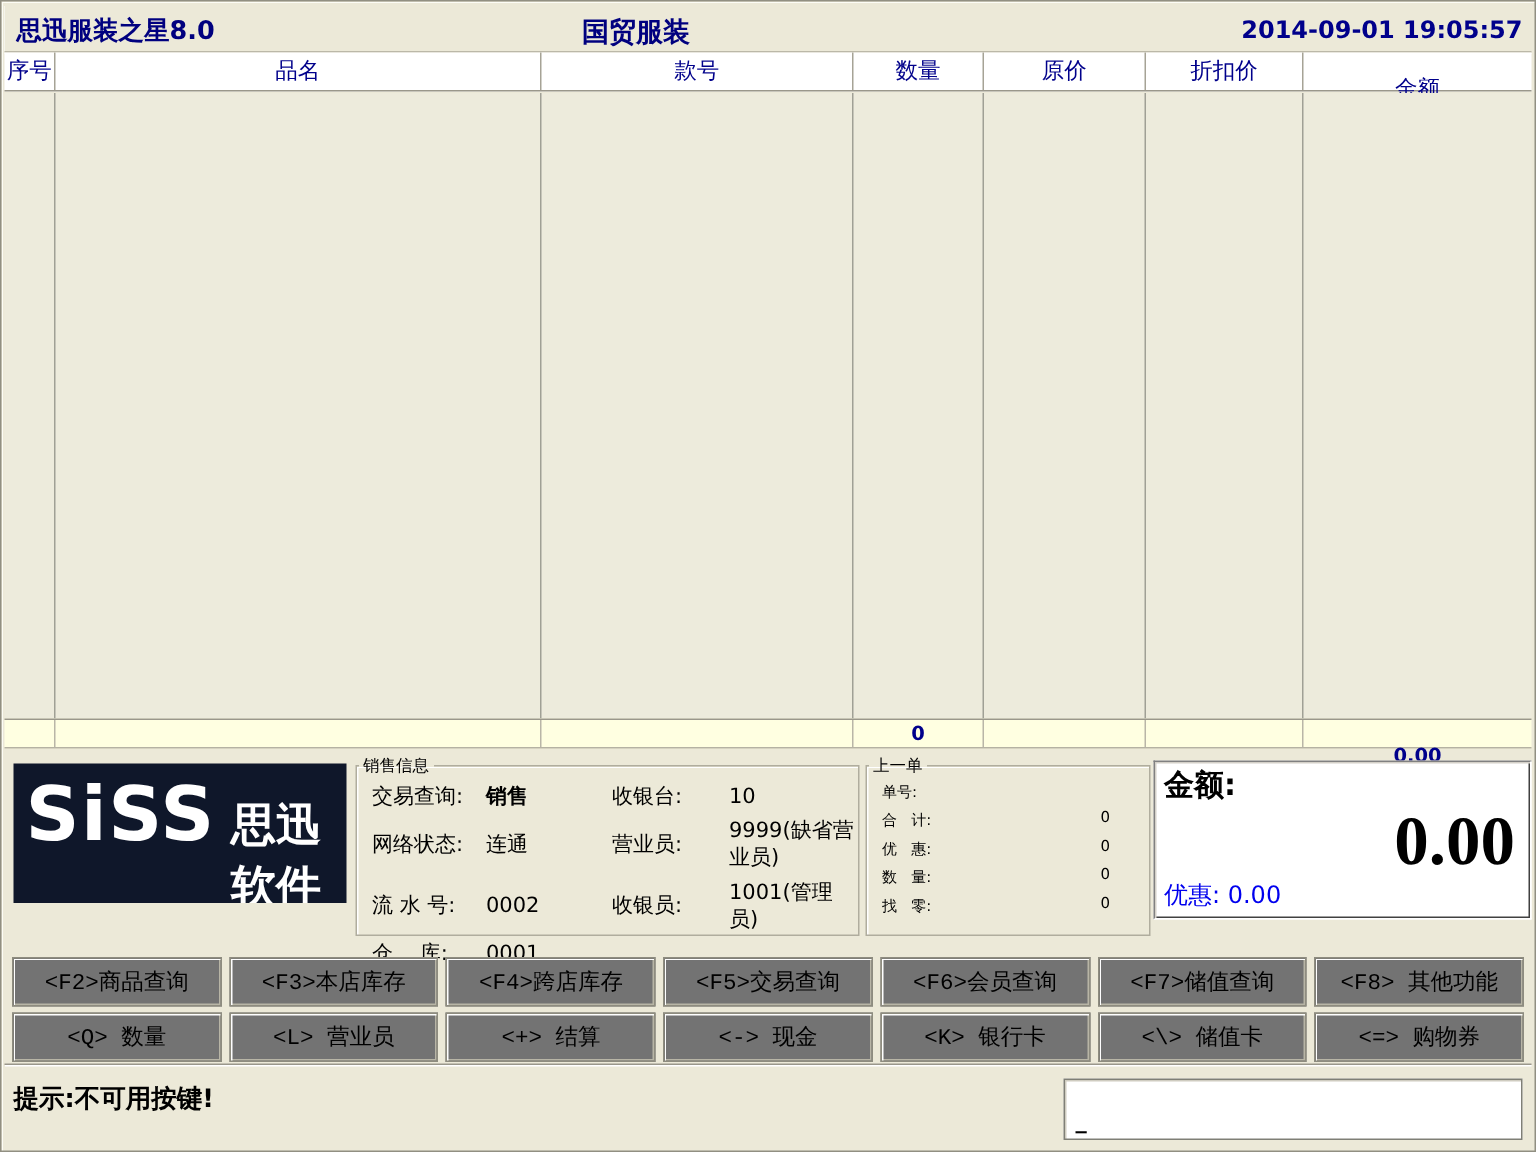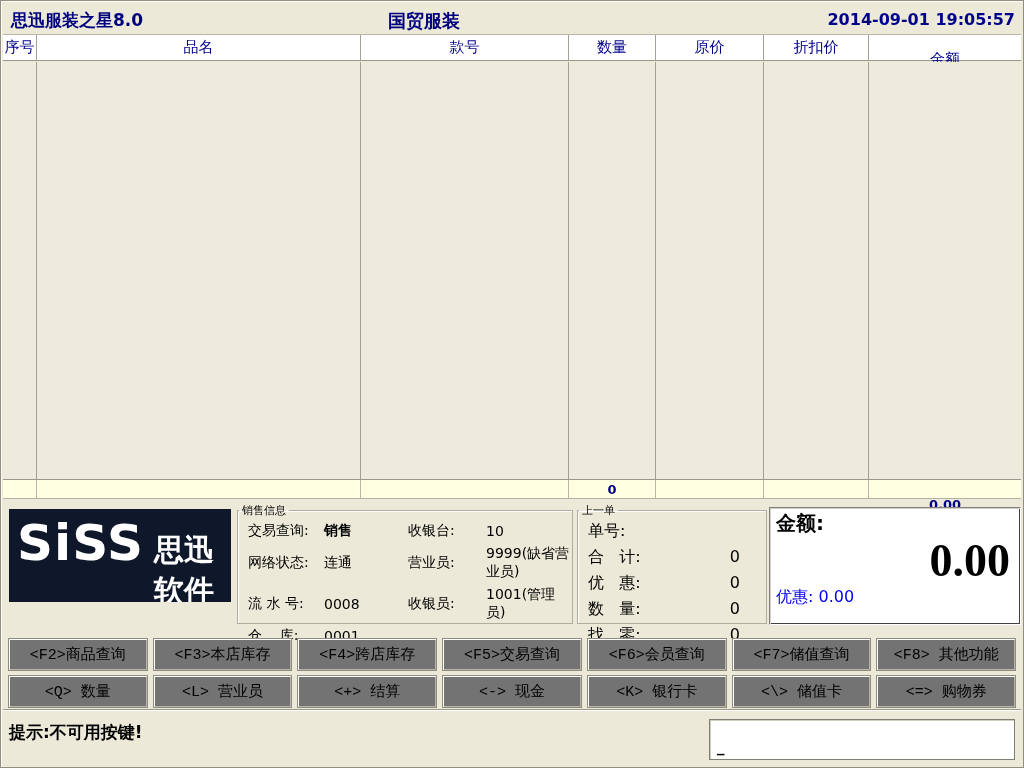--- a/index.html
+++ b/index.html
@@ -69,26 +69,26 @@
   }
   legend { font-size:11px; margin-left:1px; padding:0 3px; color:#000000; }
   .sales-info { left:234px; top:3px; width:336px; height:121px; }
   .si-grid {
     display:grid; grid-template-columns:76px 84px 78px auto;
     row-gap:5px; padding:4px 0 0 10px; font-size:14px; align-items:center;
   }
   .si-grid .lbl { white-space:pre; }
   .si-grid .bold { font-weight:bold; }
   .last-order { left:574px; top:3px; width:190px; height:121px; }
-  .lo-grid { padding:3px 0 0 10px; font-size:16px; }
+  .lo-grid { padding:3px 0 0 10px; font-size:10px; }
   .lo-row { display:flex; margin-bottom:5px; }
   .lo-row .lbl { white-space:pre; }
   .lo-row .val { margin-left:auto; padding-right:26px; }
   .amount-panel {
-    position:absolute; left:766px; top:7px; width:252px; height:118px;
+    position:absolute; left:766px; top:7px; width:252px; height:106px;
     background:#fff;
     border:1px solid #808080;
     border-right-color:#fff; border-bottom-color:#fff;
     box-shadow:1px 1px 0 #d4d0c8 inset, -1px -1px 0 #404040 inset;
     padding:2px 6px;
   }
   .amount-panel .amt-label { font-size:20px; font-weight:bold; }
   .amount-panel .amt-value {
     font-family:"Liberation Serif","DejaVu Serif",serif;
     font-size:46px; font-weight:bold; text-align:right; line-height:48px; margin-right:4px;
@@ -179,21 +179,21 @@
         <span class="bold">销售</span>
         <span class="lbl">收银台:</span>
         <span>10</span>
 
         <span class="lbl">网络状态:</span>
         <span>连通</span>
         <span class="lbl">营业员:</span>
         <span>9999(缺省营业员)</span>
 
         <span class="lbl">流 水 号:</span>
-        <span>0008</span>
+        <span>0002</span>
         <span class="lbl">收银员:</span>
         <span>1001(管理员)</span>
 
         <span class="lbl">仓    库:</span>
         <span>0001</span>
         <span></span>
           <span></span>
       </div>
     </fieldset>
 

